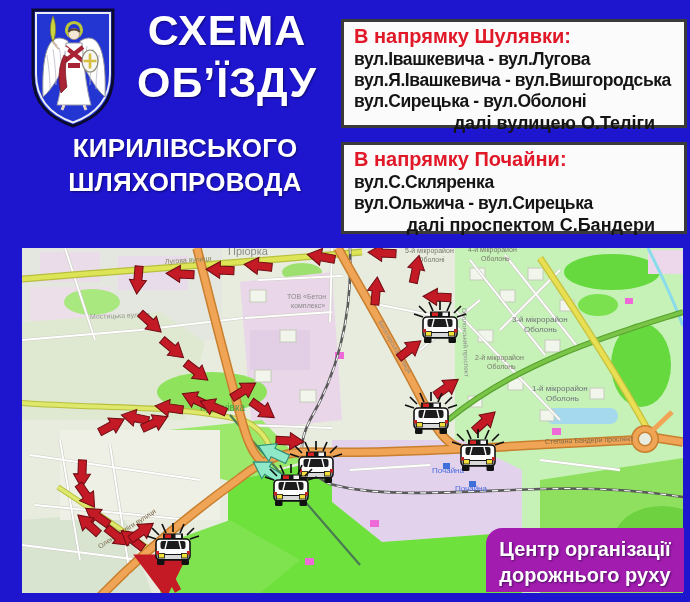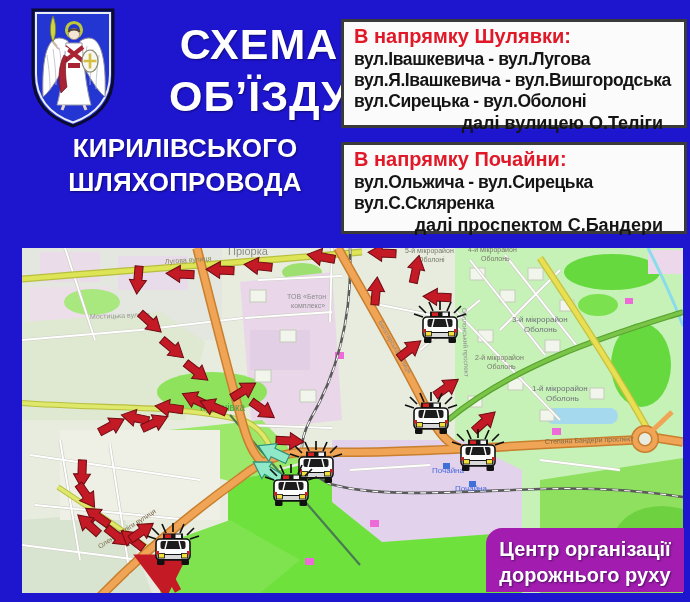--- a/index.html
+++ b/index.html
@@ -2,34 +2,33 @@
 <html><head>
 <meta charset="utf-8">
 <style>
   html,body{margin:0;padding:0;background:#222;}
   .poster{
     position:relative;width:690px;height:602px;overflow:hidden;
     background:#1e15cf;
     font-family:"Liberation Sans", sans-serif;
   }
   .title{
-    position:absolute;left:116px;top:18px;width:222px;text-align:center;
+    position:absolute;left:116px;top:4px;width:222px;text-align:center;
     color:#fff;font-weight:bold;font-size:43px;line-height:52px;letter-spacing:1px;
     text-shadow:1px 1px 2px rgba(0,0,30,.5);
-    margin-left:32px;
   }
   .subtitle{
     position:absolute;left:26px;top:132px;width:318px;text-align:center;
     color:#fff;font-weight:bold;font-size:26px;line-height:33.5px;letter-spacing:0.2px;
     text-shadow:1px 1px 2px rgba(0,0,30,.5);
   }
   .dirbox{
     position:absolute;left:341px;width:346px;background:#fbfbfb;
     border:3px solid #3a3a3a;box-sizing:border-box;
-    padding:2px 17px 2px 10px;font-weight:bold;white-space:nowrap;
+    padding:2px 25px 2px 10px;font-weight:bold;white-space:nowrap;
   }
   #box1{top:19px;height:109px;}
   #box2{top:142px;height:92px;}
   .dirbox .hd{color:#e01828;font-size:20px;line-height:25px;}
   .dirbox .rt{color:#141414;font-size:17.5px;line-height:21px;letter-spacing:-0.4px;}
   .dirbox .note{color:#141414;font-size:18px;line-height:22px;text-align:right;padding-right:4px;}
   .mapwrap{position:absolute;left:22px;top:248px;width:661px;height:345px;}
   svg text{font-family:"Liberation Sans", sans-serif;}
   .footer{
     position:absolute;left:486px;top:528px;width:198px;height:64px;
@@ -87,22 +86,22 @@
   <div class="dirbox" id="box1">
     <div class="hd">В напрямку Шулявки:</div>
     <div class="rt">вул.Івашкевича - вул.Лугова</div>
     <div class="rt">вул.Я.Івашкевича - вул.Вишгородська</div>
     <div class="rt">вул.Сирецька - вул.Оболоні</div>
     <div class="note">далі вулицею О.Теліги</div>
   </div>
 
   <div class="dirbox" id="box2">
     <div class="hd">В напрямку Почайни:</div>
+    <div class="rt">вул.С.Скляренка</div>
     <div class="rt">вул.Ольжича - вул.Сирецька</div>
-    <div class="rt">вул.С.Скляренка</div>
     <div class="note">далі проспектом С.Бандери</div>
   </div>
 
   <div class="mapwrap">
   <svg width="661" height="345" viewBox="22 248 661 345">
     <defs>
       <marker id="bent-head" markerWidth="7" markerHeight="7" refX="4" refY="3.5" orient="auto">
         <path d="M0,0 L7,3.5 L0,7 Z" fill="#c41a26"></path>
       </marker>
       <symbol id="police-car" viewBox="-27 -29 54 44">

